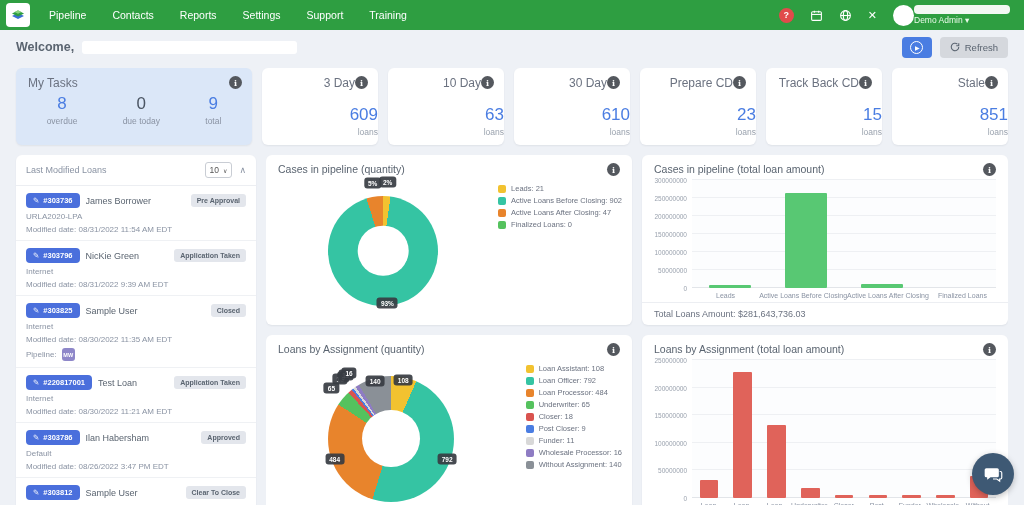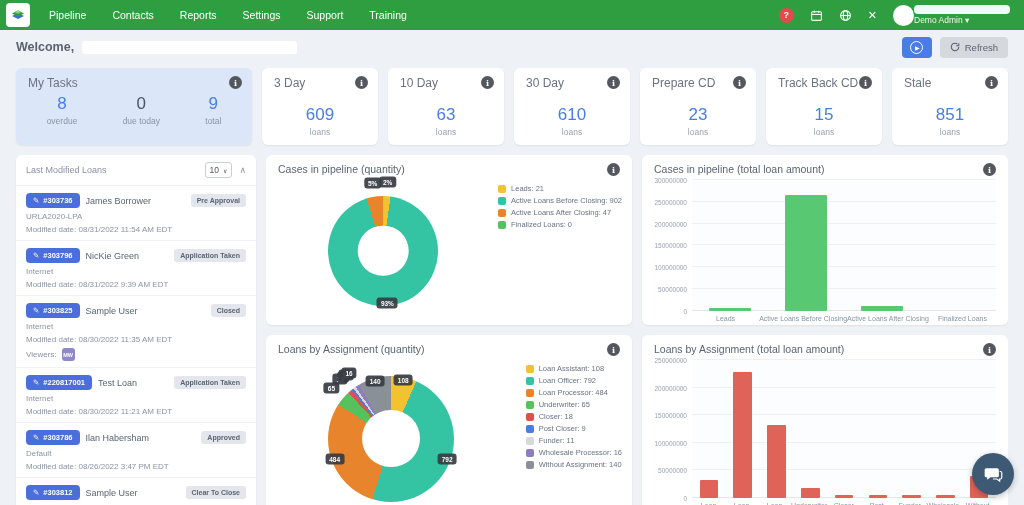--- a/index.html
+++ b/index.html
@@ -38,21 +38,21 @@
   .sum-head { display:flex; justify-content:space-between; align-items:flex-start; padding:8px 10px 0 12px; }
   .sum-title { font-size:12px; color:#6b7280; }
   .info-icon { width:13px; height:13px; border-radius:50%; background:#54585e; color:#fff; font-size:8px; font-weight:bold; display:flex; align-items:center; justify-content:center; cursor:pointer; flex:none; font-family:"DejaVu Serif",serif; }
   .my-tasks { width:236px; flex:none; background:#dbe7f8; border-radius:6px; }
   .task-stats { display:flex; justify-content:space-around; padding:4px 8px 10px; }
   .stat { text-align:center; }
   .stat-value { font-size:17px; }
   .stat-value.blue { color:#4a7de2; }
   .stat-value.dark { color:#4b5563; }
   .stat-label { font-size:8.5px; color:#8a93a3; margin-top:2px; }
-  .sum-card { flex:1; display:flex; flex-direction:column; }
+  .sum-card { flex:1; display:flex; flex-direction:column;align-items:flex-end; }
   .sum-value { text-align:center; font-size:17px; color:#4a7de2; margin-top:15px; }
   .sum-label { text-align:center; font-size:8.5px; color:#9aa2ae; margin:2px 0 8px; }
 
   
   .main-row { display:flex; gap:10px; padding:0 16px; height:361px; }
 
   
   .loan-card { width:240px; flex:none; background:#fff; border-radius:6px; box-shadow:0 1px 2px rgba(30,40,60,.07); overflow:hidden; }
   .loan-head { display:flex; align-items:center; padding:7px 10px; border-bottom:1px solid #eceef2; }
   .loan-head-title { font-size:9px; color:#8a93a3; flex:1; }
@@ -281,21 +281,21 @@
               <span class="loan-num">
                 <span>✎</span>
                 <span>#303825</span>
               </span>
               <span class="loan-name">Sample User</span>
               <span class="status-badge">Closed</span>
             </div>
             <div class="loan-sub">Internet</div>
             <div class="loan-sub">Modified date: 08/30/2022 11:35 AM EDT</div>
             <div class="viewers-line loan-sub">
-              <span>Viewers:</span>
+              <span>Pipeline:</span>
               <span class="viewer-badge">MW</span>
             </div>
           </div>
           <div class="loan-item">
             <div class="loan-line1">
               <span class="loan-num">
                 <span>✎</span>
                 <span>#220817001</span>
               </span>
               <span class="loan-name">Test Loan</span>
@@ -408,20 +408,21 @@
                 </div>
               </div>
               <div class="x-axis">
                 <div class="x-label nowrap">Leads</div>
                 <div class="x-label nowrap">Active Loans Before Closing</div>
                 <div class="x-label nowrap">Active Loans After Closing</div>
                 <div class="x-label nowrap">Finalized Loans</div>
               </div>
             </div>
           </div>
+          <div class="chart-footer">Total Loans Amount: $281,643,736.03</div>
         </div>
         <div class="card chart-card">
           <div class="chart-head">
             <span class="chart-title">Loans by Assignment (quantity)</span>
             <span class="info-icon">i</span>
           </div>
           <div class="chart-mount">
             <div class="pie-body">
               <div class="donut-wrap" style="width: 126px; height: 126px; left: 62px;">
                 <div class="donut" style="background: conic-gradient(rgb(242, 194, 48) 0%, rgb(242, 194, 48) 6.57334%, rgb(53, 196, 163) 6.57334%, rgb(53, 196, 163) 54.7778%, rgb(232, 132, 44) 54.7778%, rgb(232, 132, 44) 84.2362%, rgb(85, 194, 94) 84.2362%, rgb(85, 194, 94) 88.1923%, rgb(217, 83, 79) 88.1923%, rgb(217, 83, 79) 89.2879%, rgb(74, 125, 226) 89.2879%, rgb(74, 125, 226) 89.8357%, rgb(216, 216, 216) 89.8357%, rgb(216, 216, 216) 90.5052%, rgb(142, 124, 195) 90.5052%, rgb(142, 124, 195) 91.479%, rgb(138, 144, 151) 91.479%, rgb(138, 144, 151) 100%);"></div>

